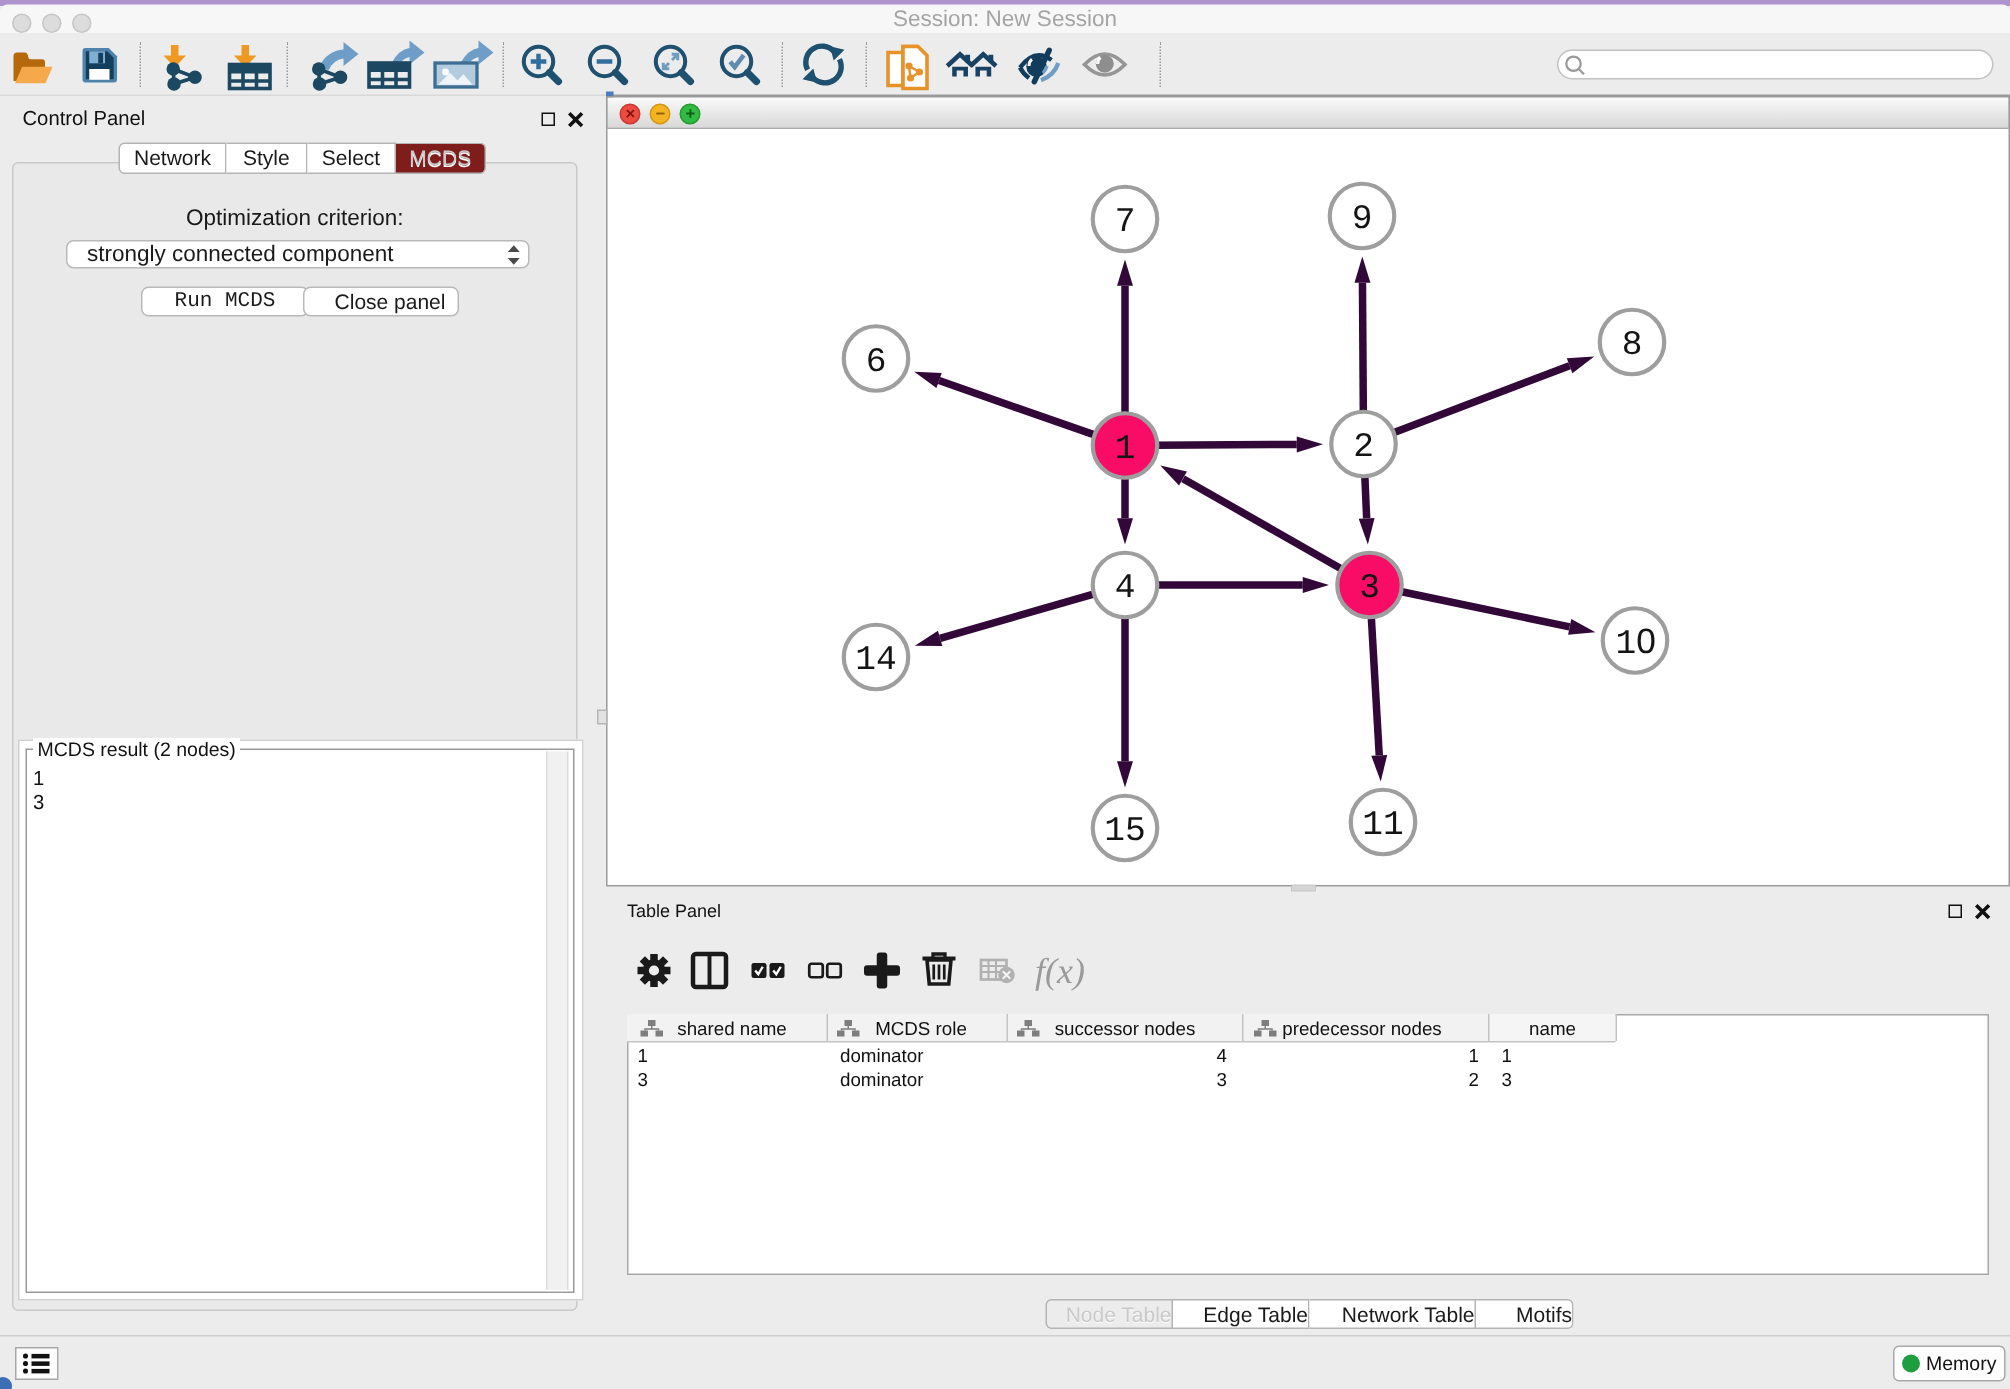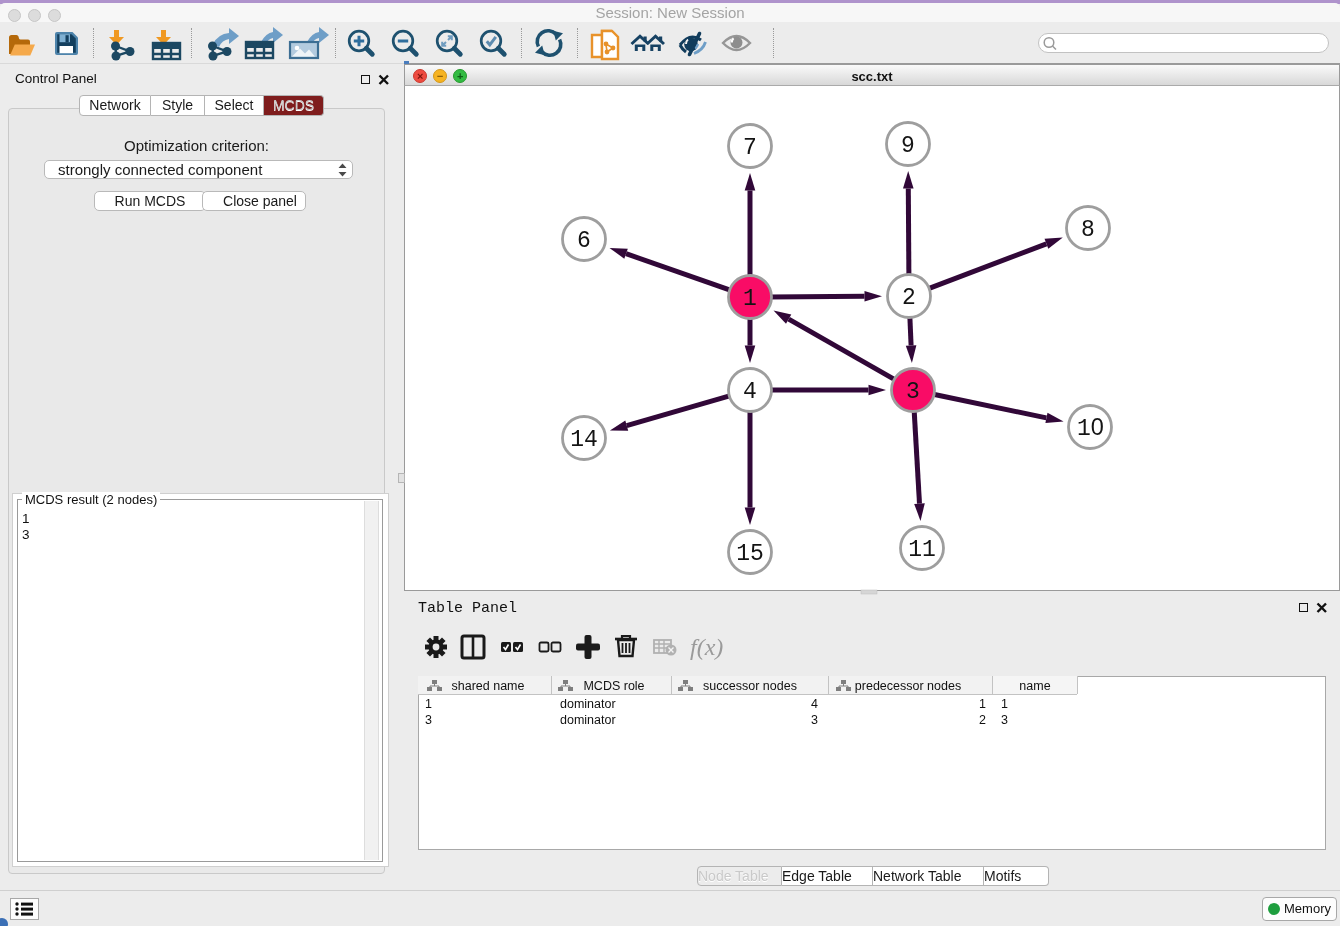--- a/index.html
+++ b/index.html
@@ -25,24 +25,24 @@
 #grpwhite{left:12px;top:493px;width:377px;height:374px;background:#fff;border:1px solid #cfcfcf;}
 #grp{left:17px;top:499px;width:366px;height:363px;border:1px solid #9a9a9a;}
 #grplabel{left:22px;top:492px;background:#fff;padding:0 3px;font-size:13px;color:#111;text-align:center;}
 #grpscroll{left:364px;top:501px;width:15px;height:359px;background:#f1f1f1;border-left:1px solid #ddd;border-right:1px solid #ddd;}
 
 #netwin{left:404px;top:63px;width:936px;height:528px;background:#fff;border:1px solid #9a9a9a;}
 #nettitle{left:404px;top:64px;width:936px;height:22px;background:linear-gradient(#fafafa,#d8d8d8);border:1px solid #9a9a9a;border-bottom:1px solid #aaa;}
 #nettitle span{position:absolute;left:0;top:4px;width:100%;text-align:center;font-size:13px;font-weight:700;color:#111;}
 .tl{position:absolute;top:4px;width:14px;height:14px;border-radius:50%;text-align:center;line-height:13px;font-size:11px;font-weight:700;}
 
-#tp-title{left:418px;top:600px;font-size:15px;color:#111;font-family:Liberation Mono, monospace;}
+#tp-title{left:418px;top:600px;font-size:12px;color:#111;}
 #tbl{left:418px;top:676px;width:908px;height:174px;background:#fff;border:1px solid #a8a8a8;}
 
-.btab{position:absolute;top:866px;height:20px;background:#fff;border:1px solid #b4b4b4;font-size:14px;font-weight:400;color:#1a1a1a;text-align:left;line-height:18px;}
+.btab{position:absolute;top:866px;height:20px;background:#fff;border:1px solid #b4b4b4;font-size:14px;font-weight:400;color:#1a1a1a;text-align:right;line-height:18px;}
 
 #statussep{left:0;top:890px;width:1340px;height:1px;background:#cfcfcf;}
 #memory{left:1262px;top:897px;width:75px;height:24px;background:#fdfdfd;border:1px solid #a8a8a8;border-radius:4px;font-size:13px;color:#111;line-height:22px;text-align:center;}
 #listbtn{left:10px;top:898px;width:29px;height:22px;background:#fdfdfd;border:1px solid #a8a8a8;}
 </style></head>
 <body>
 <div class="abs" id="purple"></div>
 <div class="abs" id="titlebar">
   <span class="dot" style="left:8px"></span>
     <span class="dot" style="left:28px"></span>
@@ -196,32 +196,31 @@
 <div class="abs" id="cp-tabs">
   <span class="seg" style="left:0;width:72px;border-radius:4px 0 0 4px;">Network</span>
   <span class="seg" style="left:72px;width:54px;border-left:none;">Style</span>
   <span class="seg" style="left:126px;width:59px;border-left:none;">Select</span>
   <span class="seg" style="left:185px;width:60px;border-left:none;border-radius:0 4px 4px 0;background:#7f1d1d;color:#c9c9c9;text-shadow:0 1px 0 #fff;">MCDS</span>
 </div>
 <div class="abs" id="optlabel">Optimization criterion:</div>
 <div class="abs" id="combo">strongly connected component<svg width="11" height="14" style="position:absolute;right:4px;top:2px">
       <path d="M5.5 0.5 L9.5 5 H1.5 z M5.5 13.5 L1.5 9 h8 z" fill="#4a4a4a"></path>
     </svg></div>
-<div class="btn" style="left:94px;top:191px;width:112px;">Run MCDS</div>
+<div class="btn" style="left:94px;top:191px;width:112px;font-family:Liberation Mono, monospace;">Run MCDS</div>
 <div class="btn" style="left:202px;top:191px;width:104px;padding-left:12px;">Close panel</div>
 <div class="abs" id="grpwhite"></div>
 <div class="abs" id="grp"></div>
 <div class="abs" id="grpscroll"></div>
 <div class="abs" id="grplabel">MCDS result (2 nodes)</div>
 <div class="abs" style="left:22px;top:511px;font-size:13.5px;color:#111;line-height:16px;">1<br>3</div>
 
 <div class="abs" id="netwin"></div>
 <div class="abs" style="left:404px;top:61px;width:5px;height:4px;background:#4a7dbd;"></div>
 <div class="abs" id="nettitle">
-  <span>scc.txt</span>
   <i class="tl" style="left:8px;background:#ee4b40;border:1px solid #c93a30;color:#7d140e;">×</i>
   <i class="tl" style="left:28px;background:#f6b321;border:1px solid #d3981a;color:#8a5d07;">−</i>
   <i class="tl" style="left:48px;background:#32bb42;border:1px solid #27992f;color:#0e5c16;">+</i>
 </div>
 <svg class="abs" id="graph" width="934" height="504" style="left:405px;top:87px">
 <g stroke="#310838" stroke-width="5">
 <line x1="345.0" y1="190.5" x2="345.0" y2="103.5"></line>
 <line x1="326.6" y1="203.6" x2="221.0" y2="166.7"></line>
 <line x1="364.5" y1="209.9" x2="459.5" y2="209.3"></line>
 <line x1="345.0" y1="229.5" x2="345.0" y2="258.5"></line>

